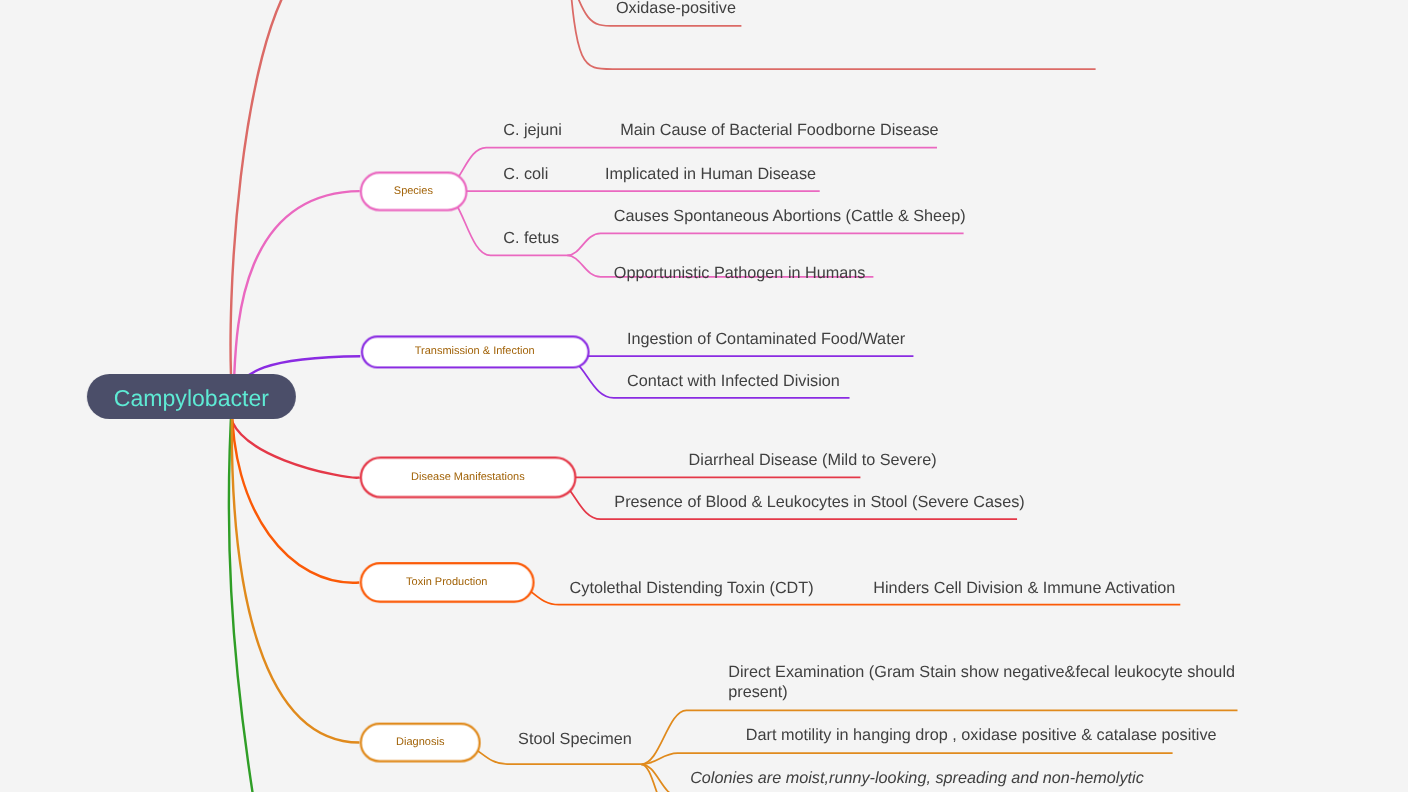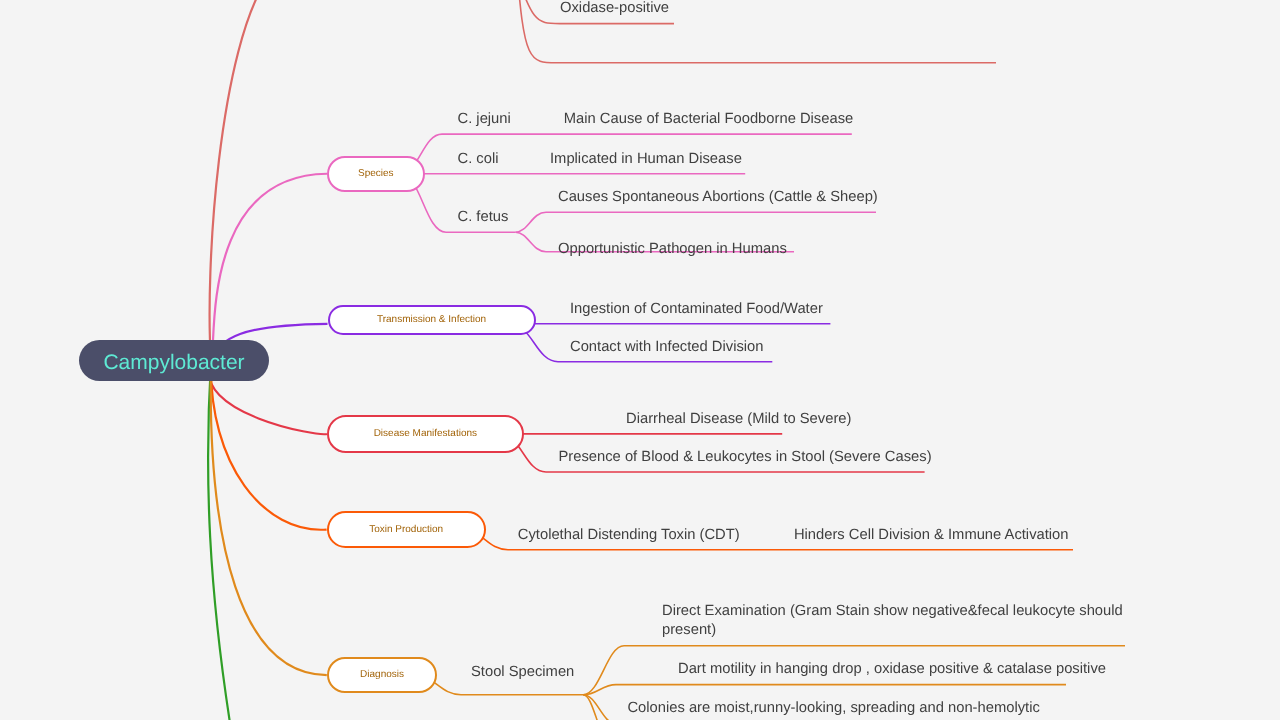--- a/index.html
+++ b/index.html
@@ -79,14 +79,14 @@
   <div class="lbl" style="left:558px;top:227.5px;margin-top:12px;">Opportunistic Pathogen in Humans</div>
   <div class="lbl" style="left:570px;top:299.6px;">Ingestion of Contaminated Food/Water</div>
   <div class="lbl" style="left:570px;top:337.5px;">Contact with Infected Division</div>
   <div class="lbl" style="left:593px;top:409.7px;padding-left:33px;">Diarrheal Disease (Mild to Severe)</div>
   <div class="lbl" style="left:558.5px;top:447.8px;">Presence of Blood &amp; Leukocytes in Stool (Severe Cases)</div>
   <div class="lbl" style="left:517.8px;top:525.5px;">Cytolethal Distending Toxin (CDT)</div>
   <div class="lbl" style="left:793.9px;top:525.5px;">Hinders Cell Division &amp; Immune Activation</div>
   <div class="lbl" style="left:471px;top:663px;">Stool Specimen</div>
   <div class="lbl wrap" style="left:662px;top:602.3px;width:470px;">Direct Examination (Gram Stain show negative&amp;fecal leukocyte should present)</div>
   <div class="lbl" style="left:662px;top:660.4px;margin-left:16px;">Dart motility in hanging drop , oxidase positive &amp; catalase positive</div>
-  <div class="lbl" style="left:627.4px;top:699.4px;">Colonies are moist,runny-looking, spreading and non-hemolytic</div>
+  <div class="lbl" style="left:627.4px;top:699.4px;font-style:italic;">Colonies are moist,runny-looking, spreading and non-hemolytic</div>
 </div>
 
 </body></html>

